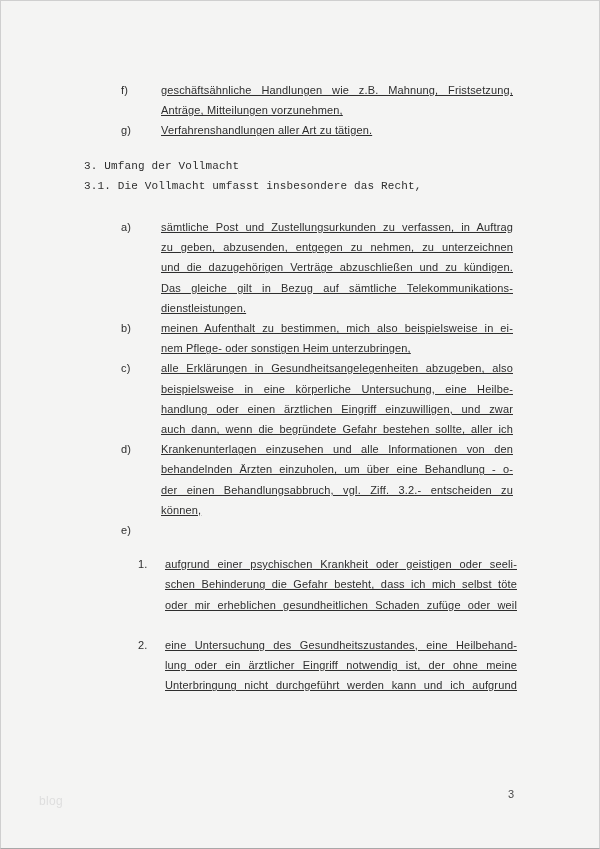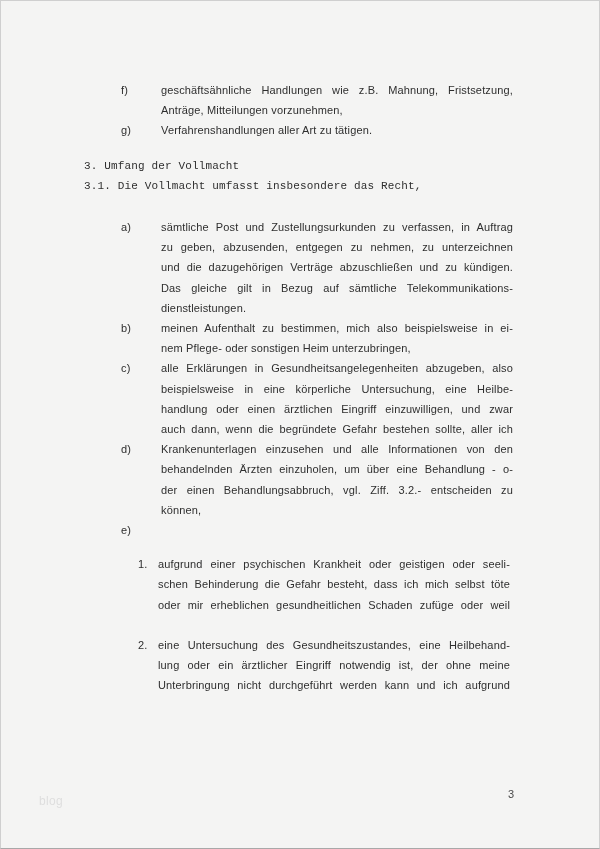--- a/index.html
+++ b/index.html
@@ -19,22 +19,22 @@
     color: #2e2e2e;
     font-size: 11px;
     line-height: 20.2px;
     letter-spacing: 0.15px;
   }
   .doc { padding-top: 79px; }
   .item { display: flex; }
   .item .marker { flex: none; width: 40px; margin-left: 120px; }
   .item .lines  { flex: none; width: 352px; }
   .nitem .marker { flex: none; width: 20px; margin-left: 137px; }
-  .nitem .lines  { flex: none; width: 352px; }
-  .jline { text-align: justify; text-align-last: justify; }
+  .nitem .lines  { flex: none; width: 352px; margin-left: 7px; }
+  .jline { text-align: justify; text-align-last: justify; text-decoration: underline; }
   .jline.last { text-align-last: left; }
   .headings { margin-left: 83px; margin-top: 15px; font-family: Liberation Mono, monospace; }
   .letters { margin-top: 21px; }
   .n1 { margin-top: 14px; }
   .n2 { margin-top: 20px; }
   .watermark {
     position: absolute; left: 38px; top: 790px;
     color: #dedede; font-size: 12px; letter-spacing: 0.3px;
   }
   .page-number {

